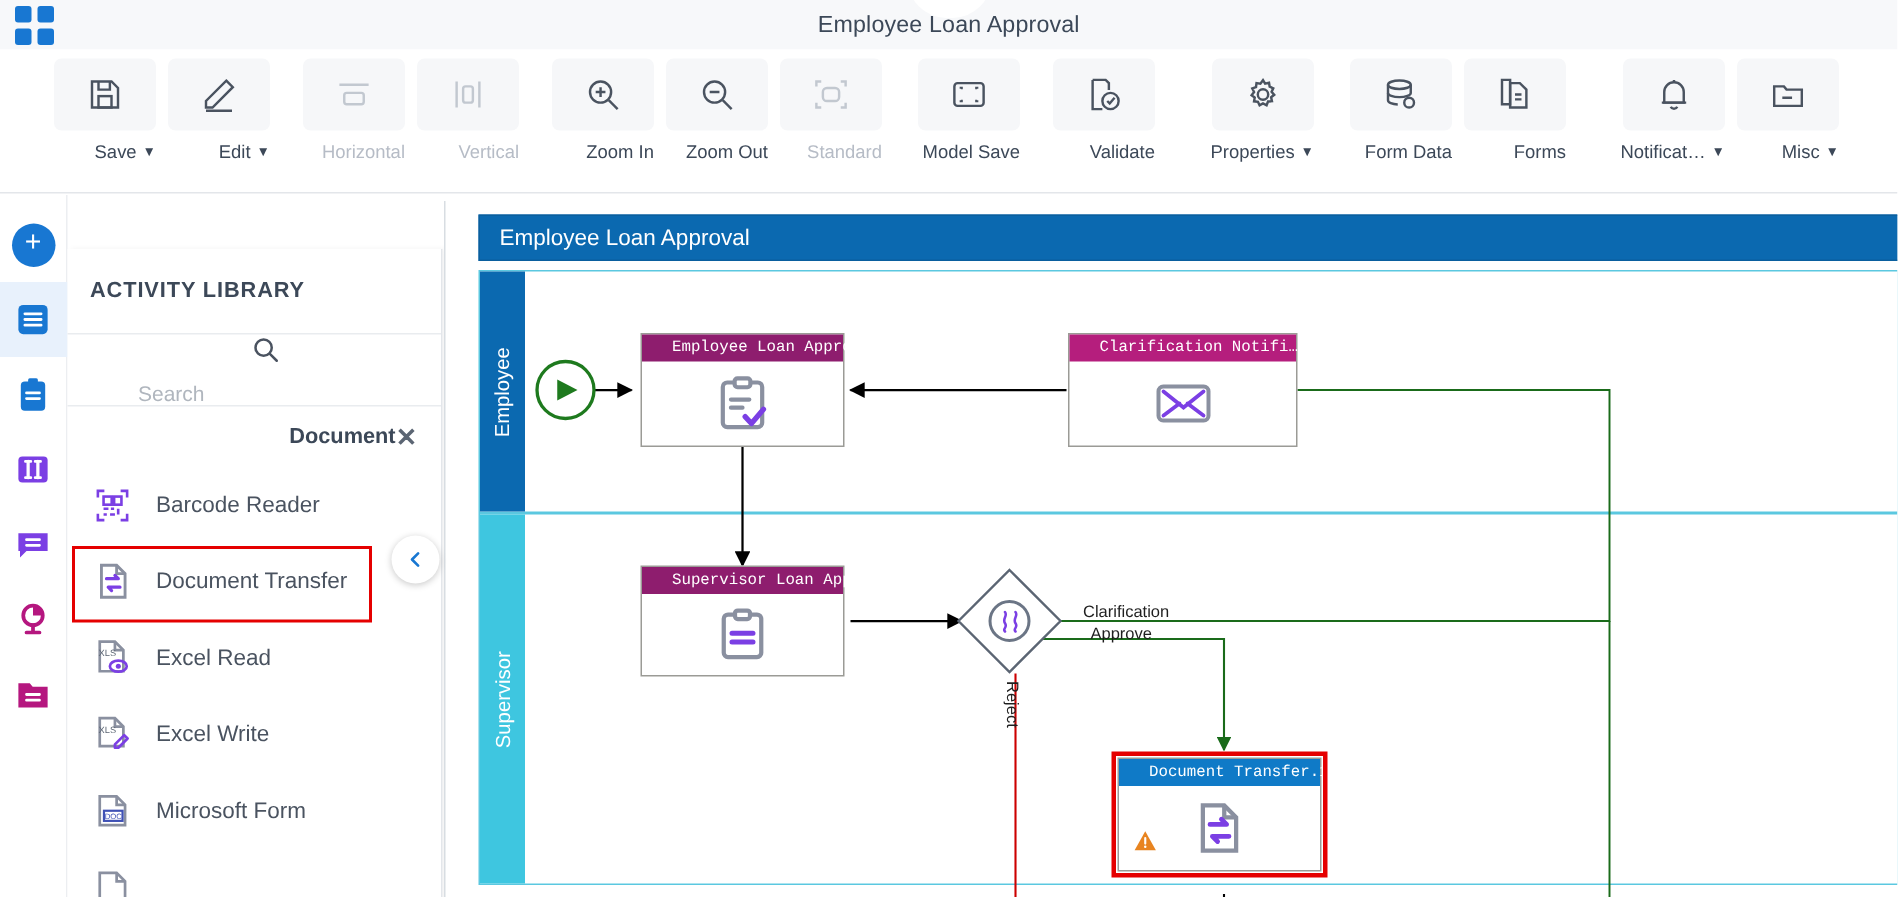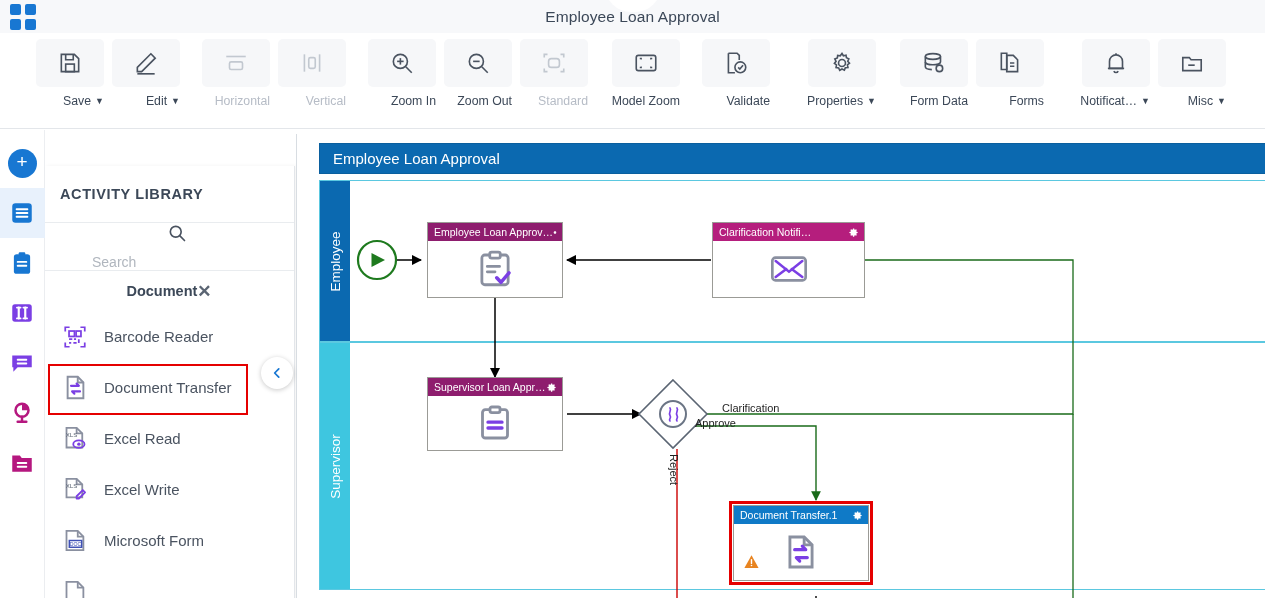--- a/index.html
+++ b/index.html
@@ -87,21 +87,21 @@
     height:48px; display:flex; align-items:center; gap:11px; padding-left:15px;
     border-bottom:1px solid #e9ecef;
     flex-direction:column;
   }
   .panel-search input {
     border:none; outline:none; font-size:14px; color:#3c4858;
     font-family:"Liberation Sans", sans-serif; width:170px; background:transparent;
   }
   .panel-search input::placeholder { color:#b0b6be; }
   .group-head {
-    height:40px; display:flex; align-items:center; justify-content:center;
+    height:40px; display:flex; align-items:center; justify-content:flex-end;
     padding:0 16px 0 15px; font-size:14.5px; font-weight:bold; color:#3c4858;
   }
   .group-close { color:#5b6573; font-size:17px; cursor:pointer; line-height:1; }
   .lib-item {
     height:51px; display:flex; align-items:center; gap:14px; padding-left:15px;
     font-size:15px; color:#4a5360; cursor:pointer; position:relative;
   }
   .lib-item.selected::after {
     content:""; position:absolute; left:3px; top:2px; width:196px; height:47px;
     border:2.5px solid #e50000; pointer-events:none;
@@ -140,21 +140,21 @@
   .lane-employee   .lane-label { background:#0b69b0; }
   .lane-supervisor { top:208px; width:947px; height:248px; }
   .lane-supervisor .lane-label { background:#3ec6e0; }
 
   
   .node {
     position:absolute; background:#ffffff; border:1px solid #9b9b96;
   }
   .node-head {
     height:18px; display:flex; align-items:center; justify-content:space-between;
-    padding:0 5px 0 6px; color:#ffffff; font-size:10.5px; white-space:nowrap;
+    padding:0 5px 0 20px; color:#ffffff; font-size:10.5px; white-space:nowrap;font-family:Liberation Mono, monospace;
   }
   .node-head.magenta { background:#8e1d6e; }
   .node-head.magenta2{ background:#b51e7d; }
   .node-head.blue    { background:#0f7ac7; }
   .node-body { height:calc(100% - 18px); display:flex; align-items:center; justify-content:center; position:relative; }
   .node.selected { outline:3px solid #e50000; outline-offset:1px; }
   .warn-badge { position:absolute; left:9px; bottom:6px; }
 
   svg.edges { position:absolute; left:0; top:0; width:969px; height:464px; pointer-events:none; }
   .edge-label {
@@ -276,21 +276,21 @@
     </div>
 
     <div class="tb-item wide">
       <div class="tb-icon">
         <svg width="26" height="26" viewBox="0 0 24 24" fill="none" stroke="#4a5360" stroke-width="1.5">
           <rect x="3" y="5" width="18" height="14" rx="2"></rect>
           <path d="M7 8.5V8h1.2M17 8.5V8h-1.2M7 15.5V16h1.2M17 15.5V16h-1.2"></path>
         </svg>
       </div>
       <div class="tb-label">
-        <span>Model Zoom</span>
+        <span>Model Save</span>
       </div>
     </div>
 
     <div class="tb-sep"></div>
 
     <div class="tb-item">
       <div class="tb-icon">
         <svg width="26" height="26" viewBox="0 0 24 24" fill="none" stroke="#4a5360" stroke-width="1.5">
           <path d="M5 3h8l2 2v4.2M5 3v18h6"></path>
             <circle cx="16" cy="16" r="5"></circle>
@@ -562,21 +562,21 @@
         <path d="M74.5 119 L88 126 L74.5 133 z" fill="#1e7a1e"></path>
 
         <g>
           <polygon points="376,246 410,280 376,314 342,280" fill="#fff" stroke="#5b6573" stroke-width="1.6"></polygon>
           <circle cx="376" cy="280" r="13" fill="none" stroke="#6b7585" stroke-width="2"></circle>
           <path d="M373 274c2 2.5-2 4.5 0 7.5s-2 3.5 0 5.5M380 274c2 2.5-2 4.5 0 7.5s-2 3.5 0 5.5" fill="none" stroke="#7b3fe4" stroke-width="1.7" stroke-linecap="round"></path>
         </g>
       </svg>
 
       <div class="edge-label" style="left:425px; top:268px; color:#1f1f1f;">Clarification</div>
-      <div class="edge-label" style="left:398px; top:283px; color:#1f1f1f;text-align:right;">Approve</div>
+      <div class="edge-label" style="left:430px; top:283px; color:#1f1f1f;text-align:right;">Approve</div>
       <div class="edge-label vert" style="left:383px; top:320px; color:#1f1f1f;">Reject</div>
 
       <div class="node" style="left:130px; top:88px; width:136px; height:76px;">
         <div class="node-head magenta">
           <span>Employee Loan Approv…</span>
           <svg width="11" height="11" viewBox="0 0 24 24" fill="#fff">
             <path d="M12 8.2A3.8 3.8 0 1012 15.8 3.8 3.8 0 0012 8.2zm0 6a2.2 2.2 0 110-4.4 2.2 2.2 0 010 4.4z"></path>
             <path d="M21 13.3v-2.6l-2.3-.4a7 7 0 00-.7-1.7l1.4-1.9-1.9-1.9-1.9 1.4a7 7 0 00-1.7-.7L13.5 3h-2.6l-.4 2.5a7 7 0 00-1.7.7L6.9 4.8 5 6.7l1.4 1.9a7 7 0 00-.7 1.7L3 10.7v2.6l2.7.4c.2.6.4 1.2.7 1.7l-1.4 1.9 1.9 1.9 1.9-1.4c.5.3 1.1.5 1.7.7l.4 2.5h2.6l.4-2.5c.6-.2 1.2-.4 1.7-.7l1.9 1.4 1.9-1.9-1.4-1.9c.3-.5.5-1.1.7-1.7z"></path>
           </svg>
         </div>
@@ -616,21 +616,21 @@
         </div>
         <div class="node-body">
           <svg width="40" height="40" viewBox="0 0 24 24" fill="none">
             <rect x="9" y="2.4" width="6" height="3.4" rx="1.1" stroke="#8a90a0" stroke-width="1.7"></rect>
             <path d="M9 4H6.2A1.7 1.7 0 004.5 5.7v13.6A1.7 1.7 0 006.2 21h11.6a1.7 1.7 0 001.7-1.7V5.7A1.7 1.7 0 0017.8 4H15" stroke="#8a90a0" stroke-width="1.7"></path>
             <path d="M7.8 11.5h8.4M7.8 15h8.4" stroke="#7b3fe4" stroke-width="2" stroke-linecap="round"></path>
           </svg>
         </div>
       </div>
 
-      <div class="node selected" style="left:436px; top:371px; width:136px; height:76px;">
+      <div class="node selected" style="left:448px; top:371px; width:136px; height:76px;">
         <div class="node-head blue">
           <span>Document Transfer.1</span>
           <svg width="11" height="11" viewBox="0 0 24 24" fill="#fff">
             <path d="M12 8.2A3.8 3.8 0 1012 15.8 3.8 3.8 0 0012 8.2zm0 6a2.2 2.2 0 110-4.4 2.2 2.2 0 010 4.4z"></path>
             <path d="M21 13.3v-2.6l-2.3-.4a7 7 0 00-.7-1.7l1.4-1.9-1.9-1.9-1.9 1.4a7 7 0 00-1.7-.7L13.5 3h-2.6l-.4 2.5a7 7 0 00-1.7.7L6.9 4.8 5 6.7l1.4 1.9a7 7 0 00-.7 1.7L3 10.7v2.6l2.7.4c.2.6.4 1.2.7 1.7l-1.4 1.9 1.9 1.9 1.9-1.4c.5.3 1.1.5 1.7.7l.4 2.5h2.6l.4-2.5c.6-.2 1.2-.4 1.7-.7l1.9 1.4 1.9-1.9-1.4-1.9c.3-.5.5-1.1.7-1.7z"></path>
           </svg>
         </div>
         <div class="node-body">
           <svg width="38" height="42" viewBox="0 0 24 24" fill="none">
             <path d="M5 2.5h9l5 5V21.5H5z" stroke="#8a90a0" stroke-width="1.8"></path>

